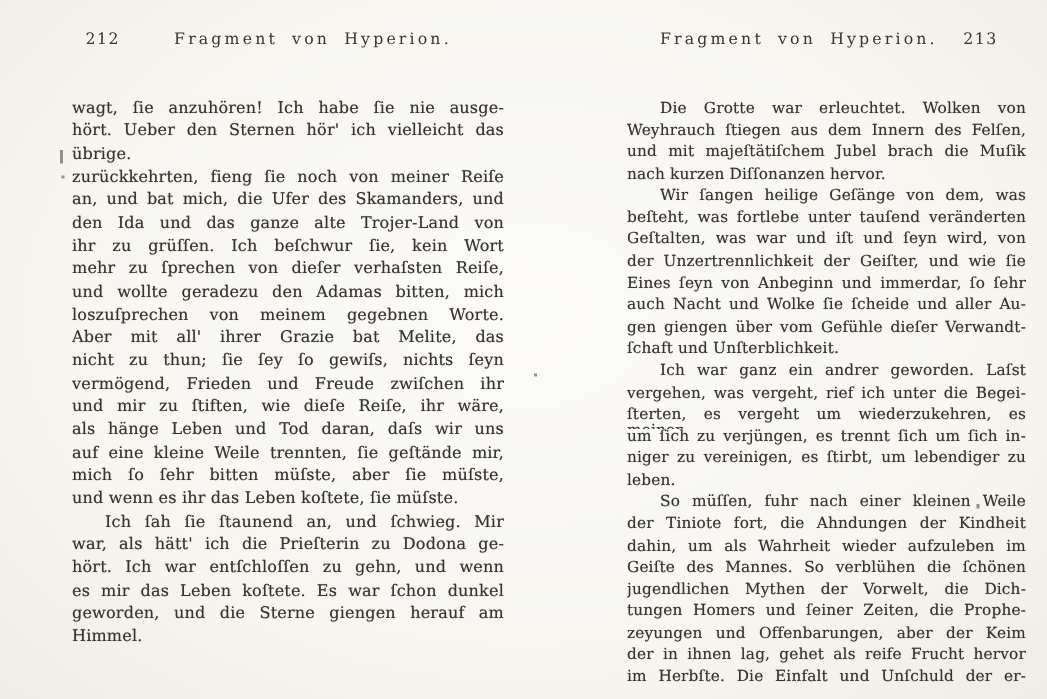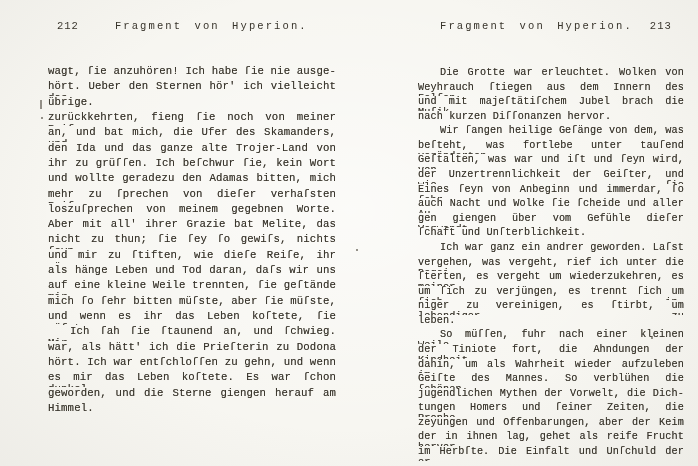--- a/index.html
+++ b/index.html
@@ -7,21 +7,20 @@
     width:698px;height:466px;
     font-family:"DejaVu Serif","Liberation Serif",serif;
     background:#e9e8e4;
   }
   .scan{
     position:relative;width:698px;height:466px;overflow:hidden;
     background:var(--paper,#f7f6f1);
     background-image:radial-gradient(ellipse at 50% 45%, rgba(255,255,255,.55) 0%, rgba(0,0,0,0) 60%, rgba(90,85,70,.06) 100%);
     color:var(--ink,#38342b);
     filter:blur(.26px);
-    font-family:Liberation Mono, monospace;
   }
   .page{position:absolute;top:20px;}
   .page.left{left:48px;width:288px;}
   .page.right{left:418px;width:266px;}
   .header{
     display:flex;align-items:baseline;
     font-size:10.5px;height:15px;
     white-space:nowrap;
   }
   .header .title{letter-spacing:2.1px;word-spacing:4px;}
@@ -62,25 +61,26 @@
       <span class="title">Fragment von Hyperion.</span>
     </div>
     <div class="textblock">
         <div class="line">wagt, ſie anzuhören! Ich habe ſie nie ausge-</div>
         <div class="line">hört. Ueber den Sternen hör' ich vielleicht das</div>
         <div class="line end">übrige.</div>
         <div class="line">zurückkehrten, fieng ſie noch von meiner Reiſe</div>
         <div class="line">an, und bat mich, die Ufer des Skamanders, und</div>
         <div class="line">den Ida und das ganze alte Trojer-Land von</div>
         <div class="line">ihr zu grüſſen. Ich beſchwur ſie, kein Wort</div>
+        <div class="line">mehr zu ſprechen von dieſer verhaſsten Reiſe,</div>
         <div class="line">und wollte geradezu den Adamas bitten, mich</div>
-        <div class="line">mehr zu ſprechen von dieſer verhaſsten Reiſe,</div>
         <div class="line">loszuſprechen von meinem gegebnen Worte.</div>
         <div class="line">Aber mit all' ihrer Grazie bat Melite, das</div>
         <div class="line">nicht zu thun; ſie ſey ſo gewiſs, nichts ſeyn</div>
+        <div class="line">vermögend, Frieden und Freude zwiſchen ihr</div>
         <div class="line">und mir zu ſtiften, wie dieſe Reiſe, ihr wäre,</div>
         <div class="line">als hänge Leben und Tod daran, daſs wir uns</div>
         <div class="line">auf eine kleine Weile trennten, ſie geſtände mir,</div>
         <div class="line">mich ſo ſehr bitten müſste, aber ſie müſste,</div>
         <div class="line end">und wenn es ihr das Leben koſtete, ſie müſste.</div>
         <div class="line indent">Ich ſah ſie ſtaunend an, und ſchwieg. Mir</div>
         <div class="line">war, als hätt' ich die Prieſterin zu Dodona ge-</div>
         <div class="line">hört. Ich war entſchloſſen zu gehn, und wenn</div>
         <div class="line">es mir das Leben koſtete. Es war ſchon dunkel</div>
         <div class="line">geworden, und die Sterne giengen herauf am</div>

